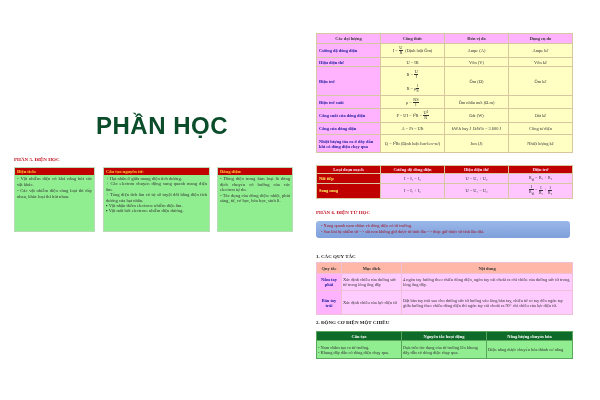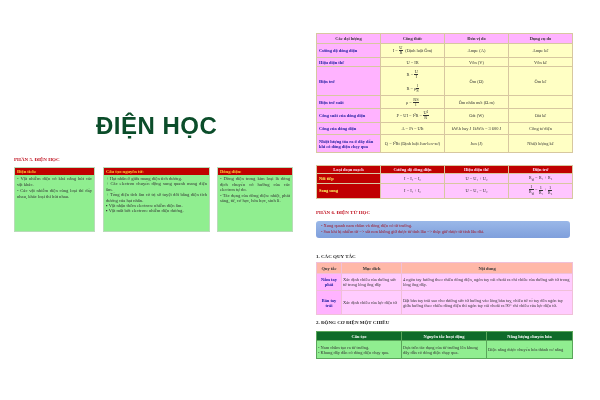--- a/index.html
+++ b/index.html
@@ -56,21 +56,21 @@
   .t4 td { background: #90ee90; color: #333; text-align: left; border-color: #5aa65a; }
   .t4 th { border-color: #5aa65a; }
 
   .frac { display: inline-block; vertical-align: middle; text-align: center; line-height: 4px; }
   .frac span { display: block; }
   .frac .num { border-bottom: 0.4px solid #333; padding: 0 0.5px; }
 </style>
 </head>
 <body>
 
-<div class="main-title">ĐIỆN HỌC</div>
+<div class="main-title">PHẦN HỌC</div>
 
 <div class="section-heading" style="left:14px; top:157px;">PHẦN 5. ĐIỆN HỌC</div>
 
 <div class="card" style="left:14px; top:167px; width:81px; height:65px;">
   <div class="card-head">Điện tích:</div>
   <div class="card-body">
     <div>- Vật nhiễm điện có khả năng hút các vật khác.</div>
     <div>- Các vật nhiễm điện cùng loại thì đẩy nhau, khác loại thì hút nhau.</div>
   </div>
 </div>

